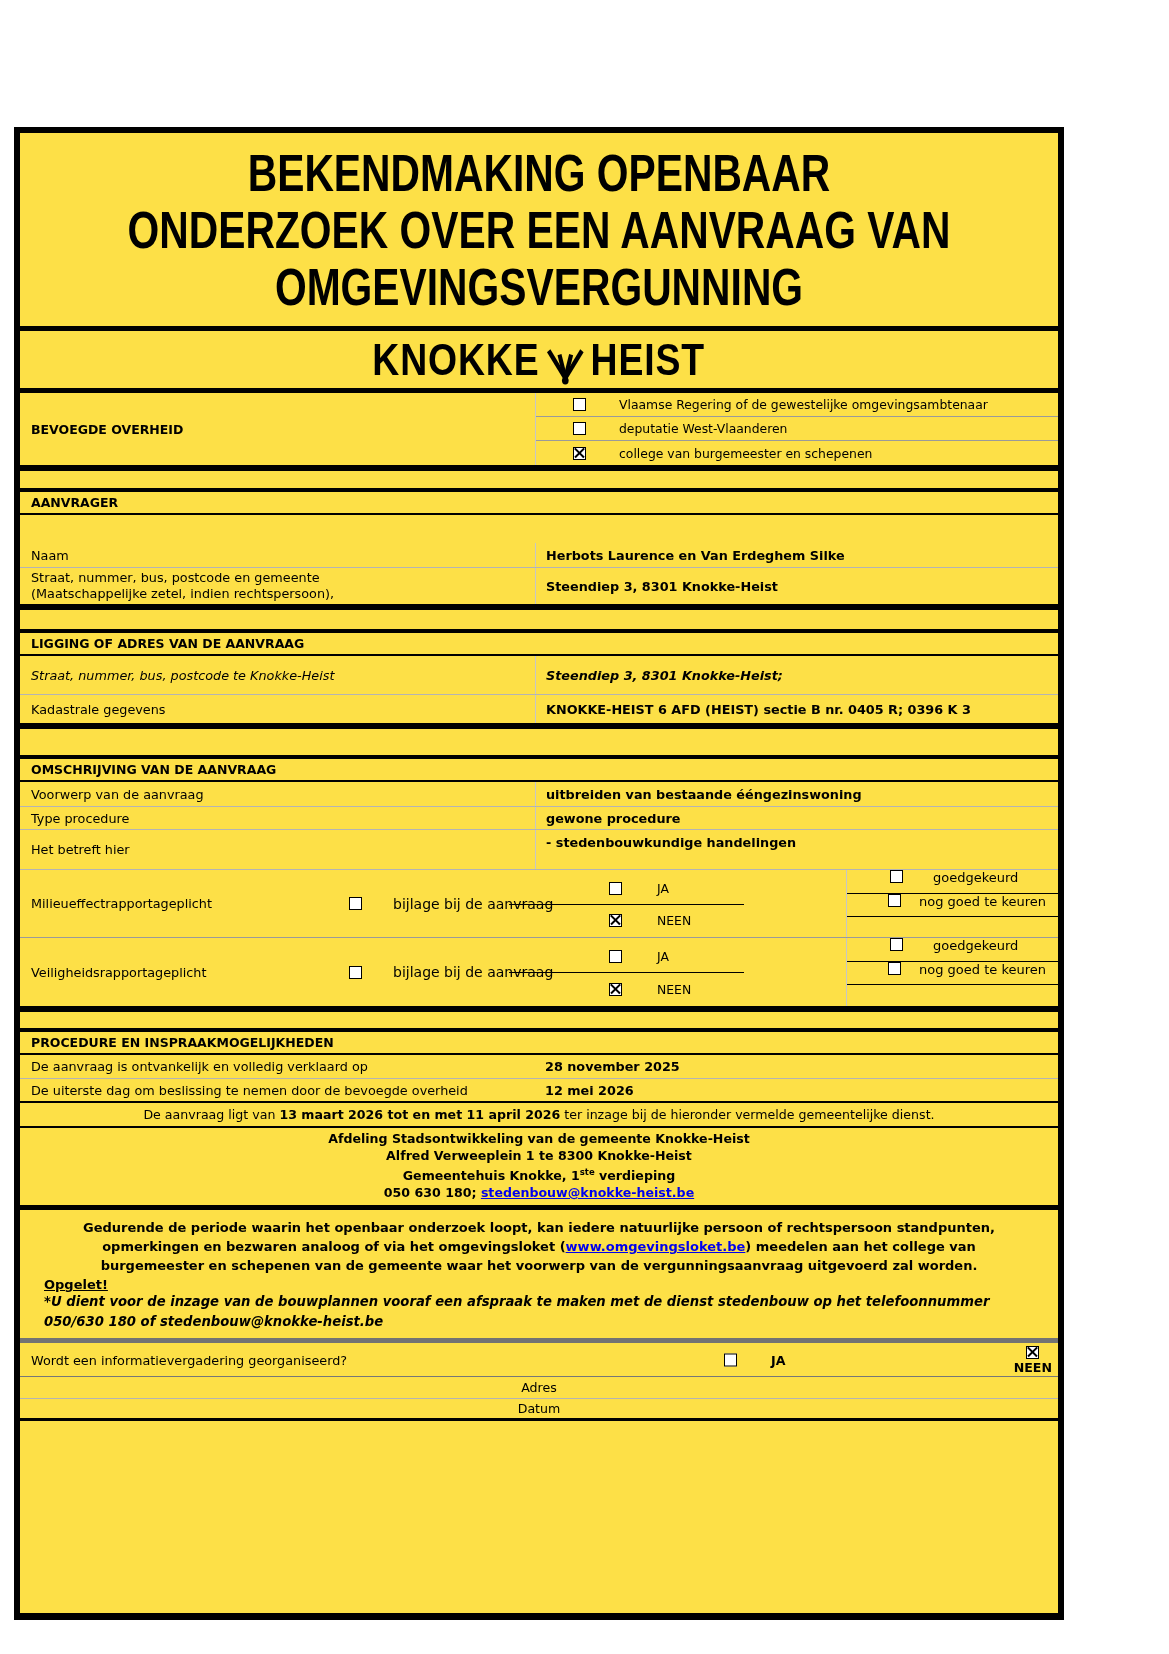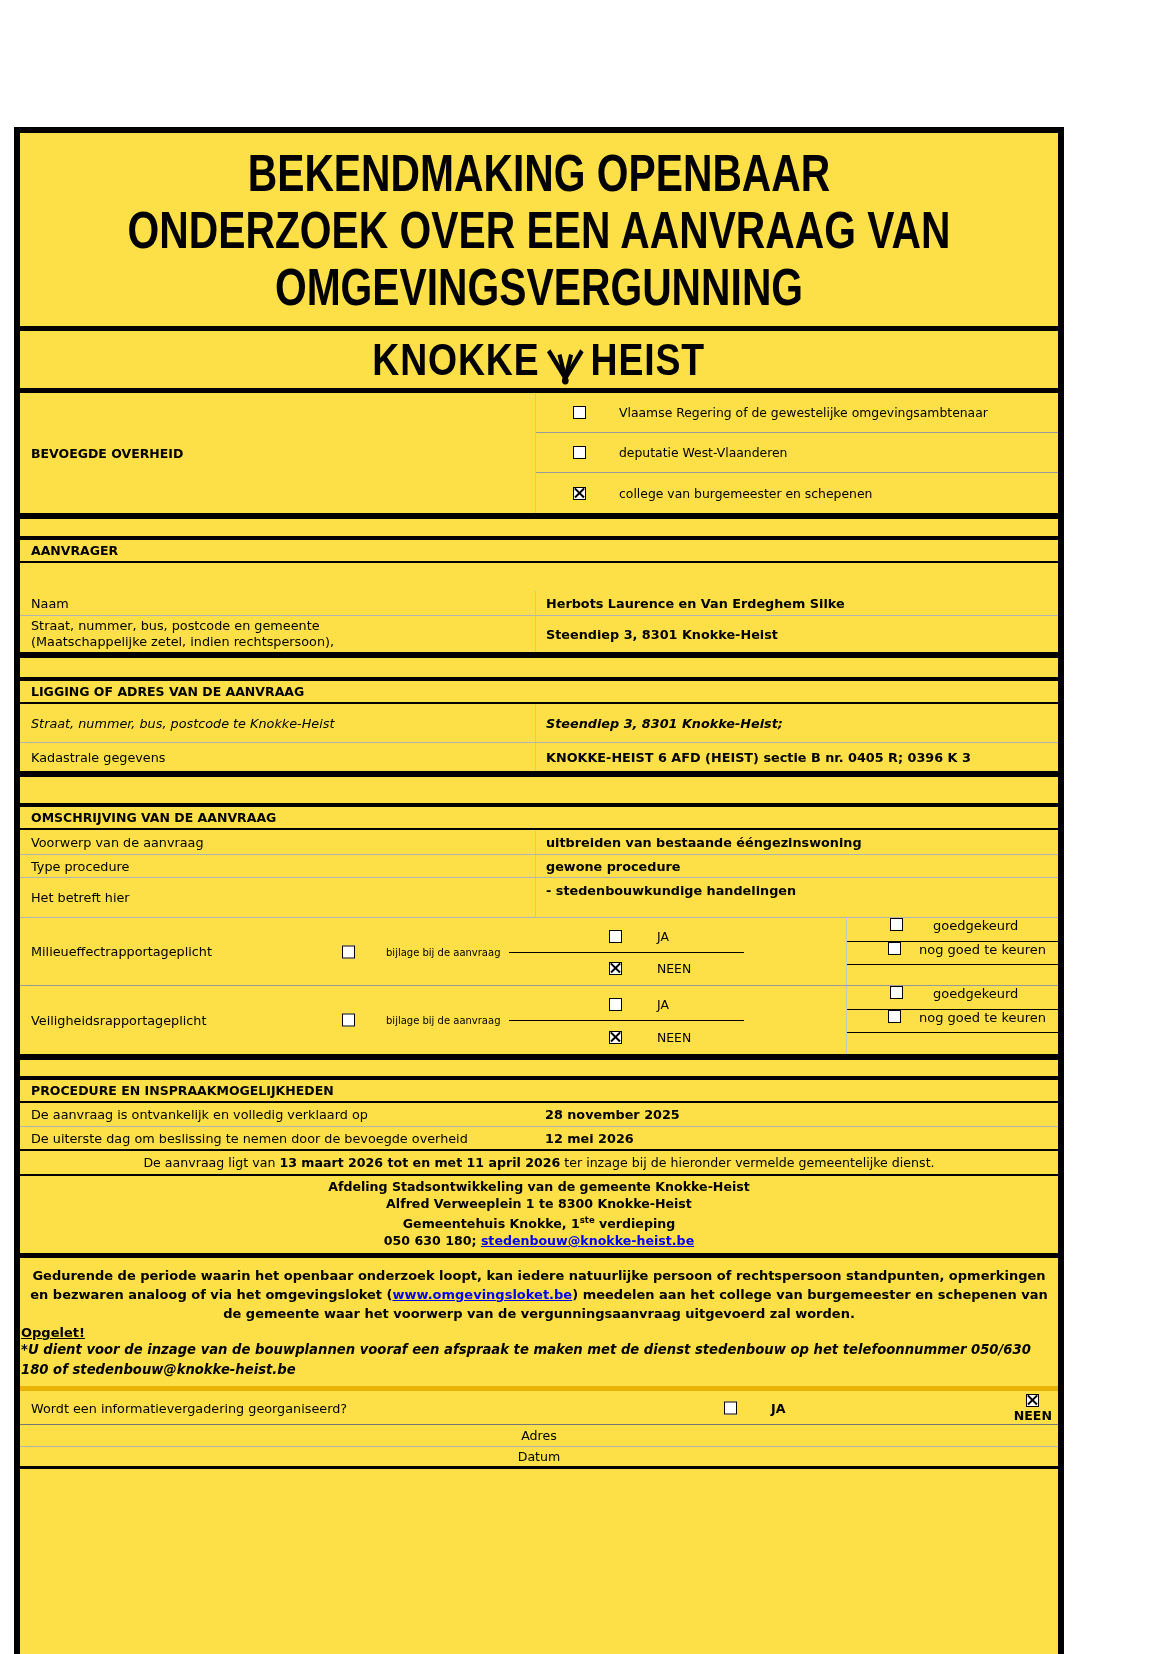--- a/index.html
+++ b/index.html
@@ -29,43 +29,43 @@
   .gap{box-sizing:border-box;border-top:6px solid #000;border-bottom:4px solid #000;}
   .g1{height:27px;} .g2{height:29px;} .g3{height:36px;} .g4{height:26px;}
   
   .cb{display:inline-block;width:11px;height:11px;border:1.7px solid #000;position:relative;
       background:#fff;flex:none;}
   .cb.checked::before,.cb.checked::after{content:"";position:absolute;left:-1px;top:4.3px;
       width:13px;height:1.7px;background:#000;}
   .cb.checked::before{transform:rotate(45deg);}
   .cb.checked::after{transform:rotate(-45deg);}
   
-  .bev-opt{box-sizing:border-box;height:40px;display:flex;align-items:center;
+  .bev-opt{box-sizing:border-box;height:24px;display:flex;align-items:center;
            border-bottom:1px solid #9a9a9a;padding-left:37px;gap:33px;font-size:12.4px;}
   .bev-opt:last-child{border-bottom:none;}
   
   .rap-row{box-sizing:border-box;position:relative;height:68px;border-bottom:1px solid #9a9a9a;}
   .rap-row:last-child{border-bottom:none;}
   .rap-label{position:absolute;left:11px;top:0;bottom:0;display:flex;align-items:center;font-size:12.8px;}
-  .rap-bijlage{position:absolute;left:322px;top:50%;transform:translateY(-50%);
-               display:flex;align-items:center;gap:31px;font-size:10px;}
+  .rap-bijlage{position:absolute;left:329px;top:50%;transform:translateY(-50%);
+               display:flex;align-items:center;gap:31px;font-size:14px;}
   .rap-line{position:absolute;left:489px;width:235px;top:50%;border-top:1.5px solid #000;}
   .rap-ja{position:absolute;left:589px;top:11px;display:flex;align-items:center;gap:35px;font-size:12.4px;}
   .rap-neen{position:absolute;left:589px;bottom:9px;display:flex;align-items:center;gap:35px;font-size:12.4px;}
   .rap-right{position:absolute;left:826px;right:0;top:0;bottom:0;border-left:1px solid #c6c6c6;}
   .rap-cell{box-sizing:border-box;height:24px;display:flex;align-items:flex-start;gap:30px;
             padding-left:43px;border-bottom:1.5px solid #000;font-size:13px;}
   .rap-cell.c2{padding-left:41px;gap:18px;height:23px;}
   
   .proc-row{box-sizing:border-box;height:24px;display:flex;align-items:center;border-bottom:1px solid #b4b4b4;}
   .center-row{box-sizing:border-box;border-bottom:2px solid #000;text-align:center;
               padding:4px 0;font-size:12.6px;}
   .dienst{box-sizing:border-box;border-bottom:5px solid #000;text-align:center;
           font-weight:700;font-size:12.6px;line-height:17px;padding:2px 16px 4px;}
-  .bezwaar{box-sizing:border-box;border-bottom:5px solid #eab308;padding:8px 1px 6px;font-size:13px;}
+  .bezwaar{box-sizing:border-box;border-bottom:5px solid #737373;padding:8px 24px 6px;font-size:13px;}
   .bez-p{font-weight:700;text-align:center;line-height:19px;margin:0 6px;}
   .opgelet{font-weight:700;text-decoration:underline;margin-top:2px;}
   .note{font-weight:700;font-style:italic;font-size:13.2px;line-height:20px;}
   .verg-row{box-sizing:border-box;position:relative;height:34px;border-bottom:1.5px solid #777;}
   .verg-label{position:absolute;left:11px;top:50%;transform:translateY(-50%);font-size:12.8px;}
   .verg-ja{position:absolute;left:704px;top:50%;transform:translateY(-50%);
            display:flex;align-items:center;gap:34px;font-weight:700;font-size:12.6px;}
   .verg-neen{position:absolute;right:6px;top:3px;display:flex;flex-direction:column;
              align-items:center;gap:1px;font-weight:700;font-size:12.6px;}
   .ad-row{box-sizing:border-box;height:22px;border-bottom:1px solid #b4b4b4;text-align:center;

